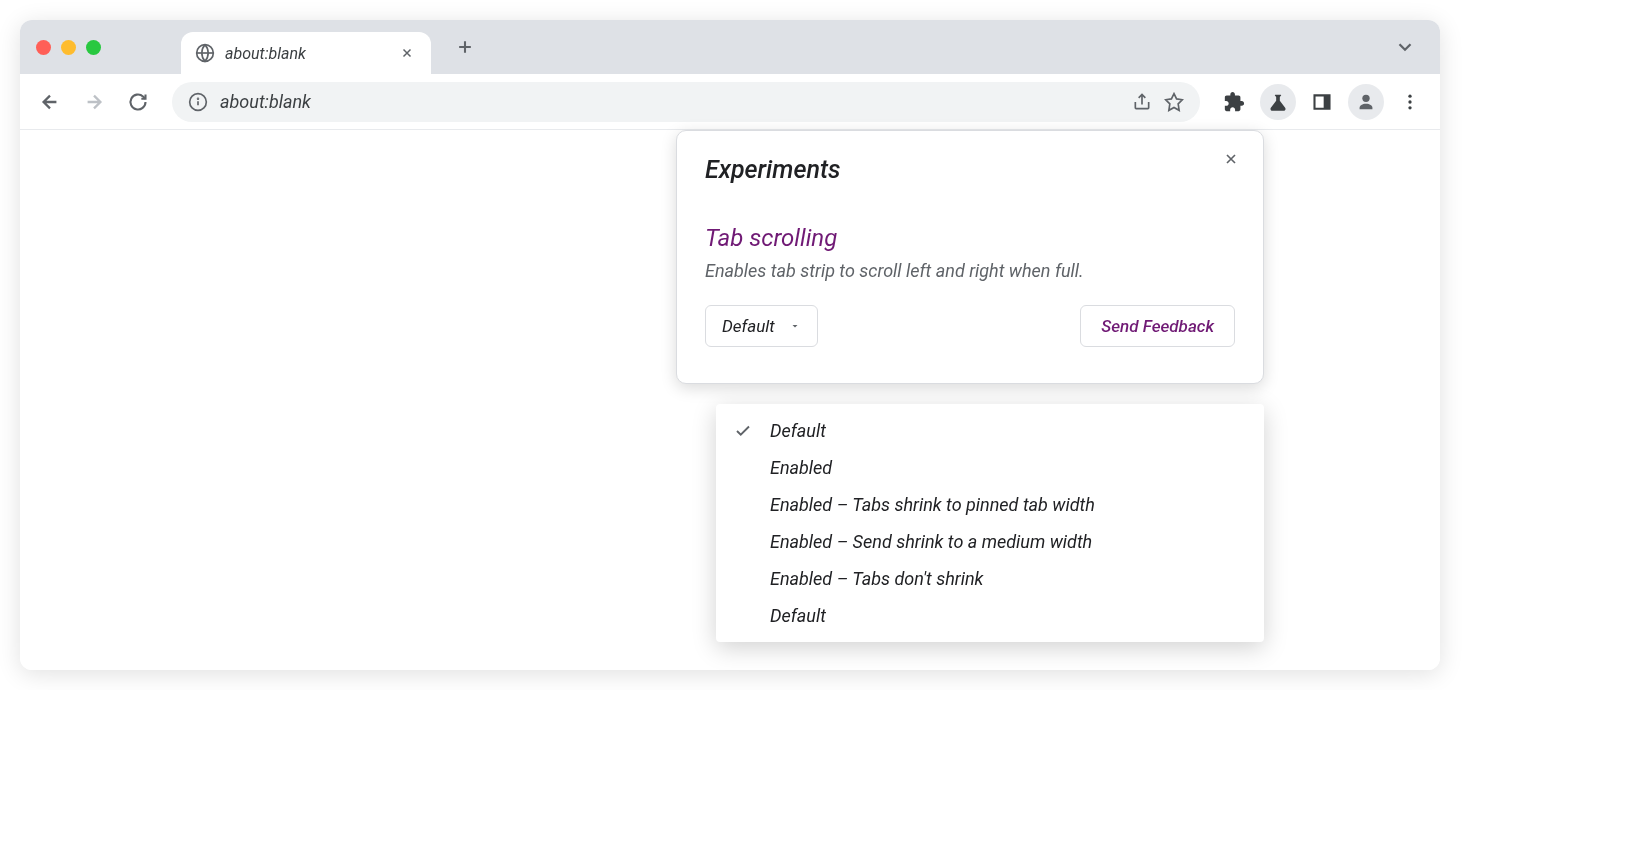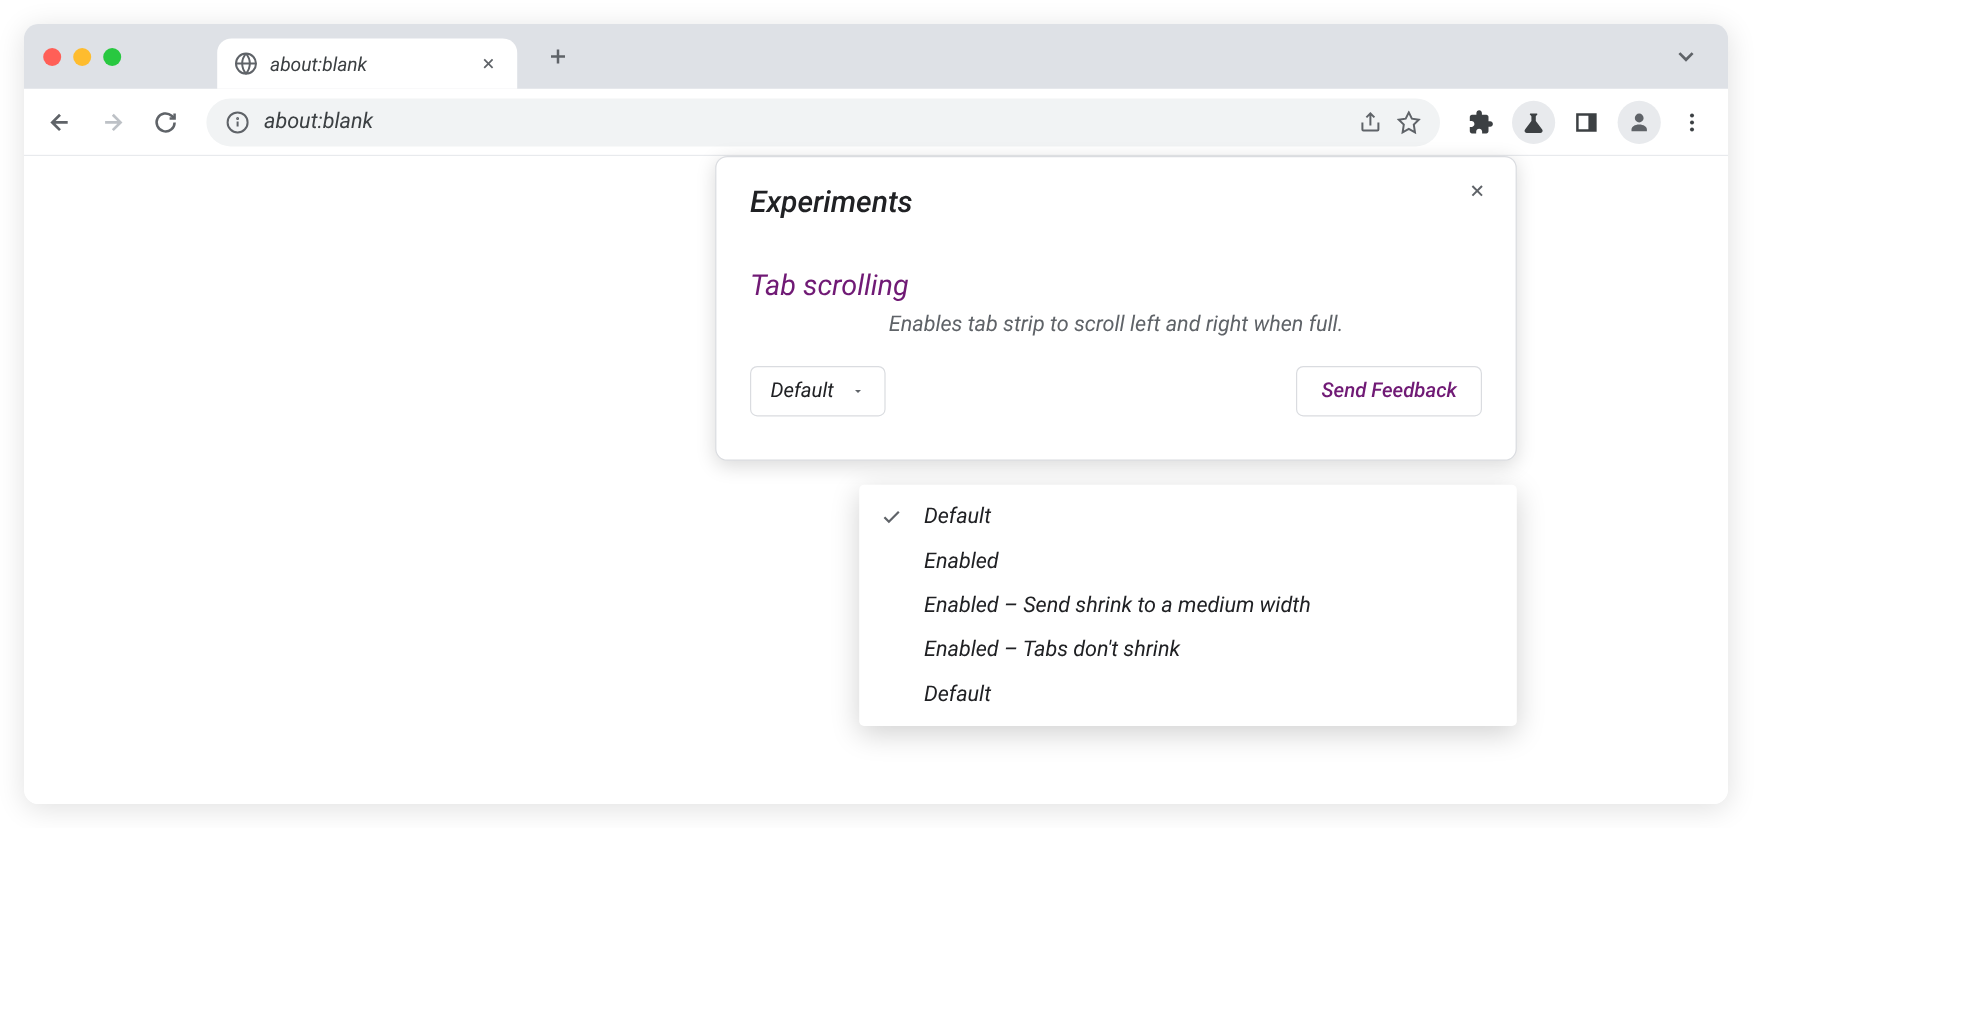--- a/index.html
+++ b/index.html
@@ -156,21 +156,21 @@
       background: #fff;
       position: relative;
       border-radius: 0 0 12px 12px;
     }
 
     
     .experiments-popup {
       position: absolute;
       top: 0;
       right: 176px;
-      width: 668px;
+      width: 588px;
       background: #fff;
       border: 1px solid #dadce0;
       border-radius: 10px;
       box-shadow: 0 4px 16px rgba(0,0,0,0.15);
       padding: 24px 28px 36px 28px;
       z-index: 10;
     }
     .popup-close {
       position: absolute;
       top: 14px;
@@ -192,21 +192,20 @@
     }
     .experiment-name {
       font-size: 24px;
       color: #701a75;
       margin-bottom: 8px;
     }
     .experiment-desc {
       font-size: 18px;
       color: #5f6368;
       margin-bottom: 24px;
-      text-align: center;
     }
     .experiment-controls {
       display:flex;
       justify-content: space-between;
       align-items:center;
     }
     .select-button {
       border: 1px solid #dadce0;
       border-radius: 6px;
       padding: 10px 16px;
@@ -404,20 +403,24 @@
             </svg>
         </span>
         <span>Default</span>
       </div>
       <div class="dropdown-item">
         <span class="check-slot"></span>
         <span>Enabled</span>
       </div>
       <div class="dropdown-item">
         <span class="check-slot"></span>
+        <span>Enabled – Tabs shrink to pinned tab width</span>
+      </div>
+      <div class="dropdown-item">
+        <span class="check-slot"></span>
         <span>Enabled – Send shrink to a medium width</span>
       </div>
       <div class="dropdown-item">
         <span class="check-slot"></span>
         <span>Enabled – Tabs don't shrink</span>
       </div>
       <div class="dropdown-item">
         <span class="check-slot"></span>
         <span>Default</span>
       </div>

